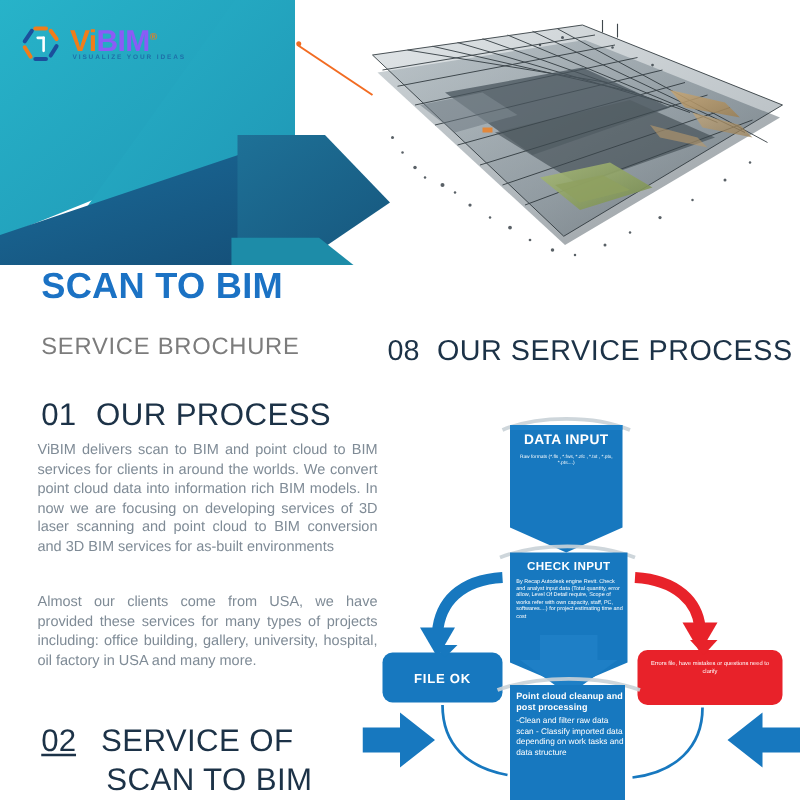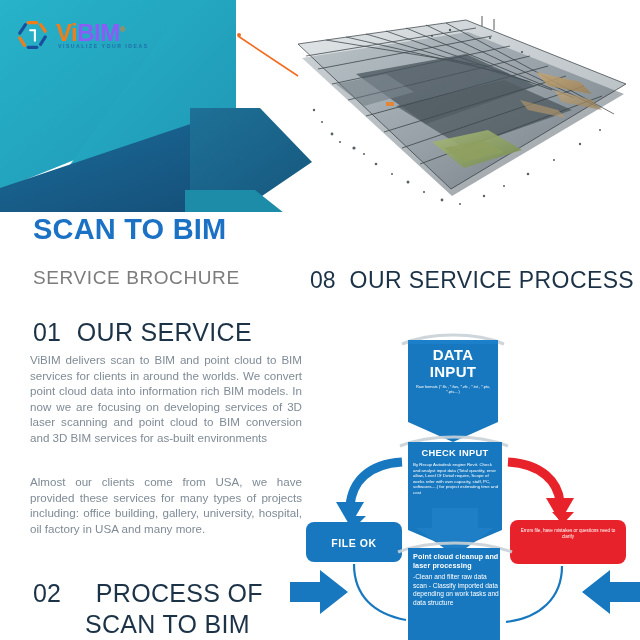--- a/index.html
+++ b/index.html
@@ -31,40 +31,40 @@
 
   
   .title-main{position:absolute;left:33px;top:213px;font-size:29px;font-weight:bold;color:#1b72c4;letter-spacing:0.2px;}
   .title-sub{position:absolute;left:33px;top:267px;font-size:19px;color:#7c7c7c;letter-spacing:0.6px;}
 
   .sec-head{position:absolute;color:#1c3247;font-weight:normal;}
   .sec-head .num{letter-spacing:0px;}
   #sec01{left:33px;top:318px;font-size:25px;letter-spacing:0.3px;}
   #sec01 .num{margin-right:16px;margin-top:35px;}
   #sec02{left:33px;top:578px;font-size:25px;line-height:31px;letter-spacing:0.3px;}
-  #sec02 .num{margin-right:35px;}
+  #sec02 .num{margin-right:20px;text-decoration:underline;}
   #sec02 .l2{display:block;margin-left:52px;}
   #sec04{left:310px;top:267px;font-size:23px;letter-spacing:0.4px;color:#1c3247;}
   #sec04 .num{margin-right:14px;}
 
   
   .para{position:absolute;left:30px;width:272px;font-size:11.6px;line-height:15.6px;color:#7f8b96;text-align:justify;}
   #para1{top:352px;}
   #para2{top:474px;}
 
   
   .flow{position:absolute;left:290px;top:330px;width:350px;height:310px;}
   .flow svg{position:absolute;left:0;top:0;}
   .fl-box{position:absolute;box-sizing:border-box;}
 
   .bx-title{font-weight:bold;color:#ffffff;text-align:center;}
   .bx-body{color:#ffffff;}
 
   #b-input{left:120px;top:16px;width:86px;}
-  #b-input .bx-title{font-size:15px;letter-spacing:0.3px;}
+  #b-input .bx-title{font-size:11px;letter-spacing:0.3px;}
   #b-input .bx-body{font-size:3.9px;line-height:5.4px;text-align:center;margin-top:4px;}
 
   #b-check{left:120px;top:118px;width:90px;}
   #b-check .bx-title{font-size:9.3px;letter-spacing:0.3px;}
   #b-check .bx-body{font-size:4.4px;line-height:5.6px;text-align:left;margin-top:4px;padding-left:3px;}
 
   #b-ok{left:20px;top:196px;width:88px;text-align:center;}
   #b-ok .bx-title{font-size:10.5px;letter-spacing:0.6px;line-height:34px;}
 
   #b-err{left:222px;top:188px;width:112px;text-align:center;}
@@ -236,28 +236,28 @@
       </svg>
       <div class="logo-word"><span class="logo-vi">Vi</span><span class="logo-bim">BIM</span><span class="logo-reg">®</span></div>
       <div class="logo-tag">VISUALIZE YOUR IDEAS</div>
     </div>
   </div>
 
   <div class="title-main">SCAN TO BIM</div>
   <div class="title-sub">SERVICE BROCHURE</div>
 
   <div class="sec-head" id="sec01">
-    <span class="num">01</span><span>OUR SERVICE</span>
+    <span class="num">01</span><span>OUR PROCESS</span>
   </div>
 
   <div class="para" id="para1">ViBIM delivers scan to BIM and point cloud to BIM services for clients in around the worlds. We convert point cloud data into information rich BIM models. In now we are focusing on developing services of 3D laser scanning and point cloud to BIM conversion and 3D BIM services for as-built environments</div>
   <div class="para" id="para2">Almost our clients come from USA, we have provided these services for many types of projects including: office building, gallery, university, hospital, oil factory in USA and many more.</div>
 
   <div class="sec-head" id="sec02">
-    <span class="num">02</span><span>PROCESS OF</span>
+    <span class="num">02</span><span>SERVICE OF</span>
     <span class="l2">SCAN TO BIM</span>
   </div>
 
   <div class="sec-head" id="sec04">
     <span class="num">08</span><span>OUR SERVICE PROCESS</span>
   </div>
 
   <div class="flow">
 
     <svg width="350" height="310" viewBox="0 0 350 310">
@@ -315,18 +315,18 @@
 
     <div class="fl-box" id="b-ok">
       <div class="bx-title">FILE OK</div>
     </div>
 
     <div class="fl-box" id="b-err">
       <div class="bx-body">Errors file, have mistakes or questions need to clarify</div>
     </div>
 
     <div class="fl-box" id="b-clean">
-      <div class="bx-title">Point cloud cleanup and laser processing</div>
+      <div class="bx-title">Point cloud cleanup and post processing</div>
       <div class="bx-body">-Clean and filter raw data scan - Classify imported data depending on work tasks and data structure</div>
     </div>
   </div>
 
 </div>
 
 </body></html>

